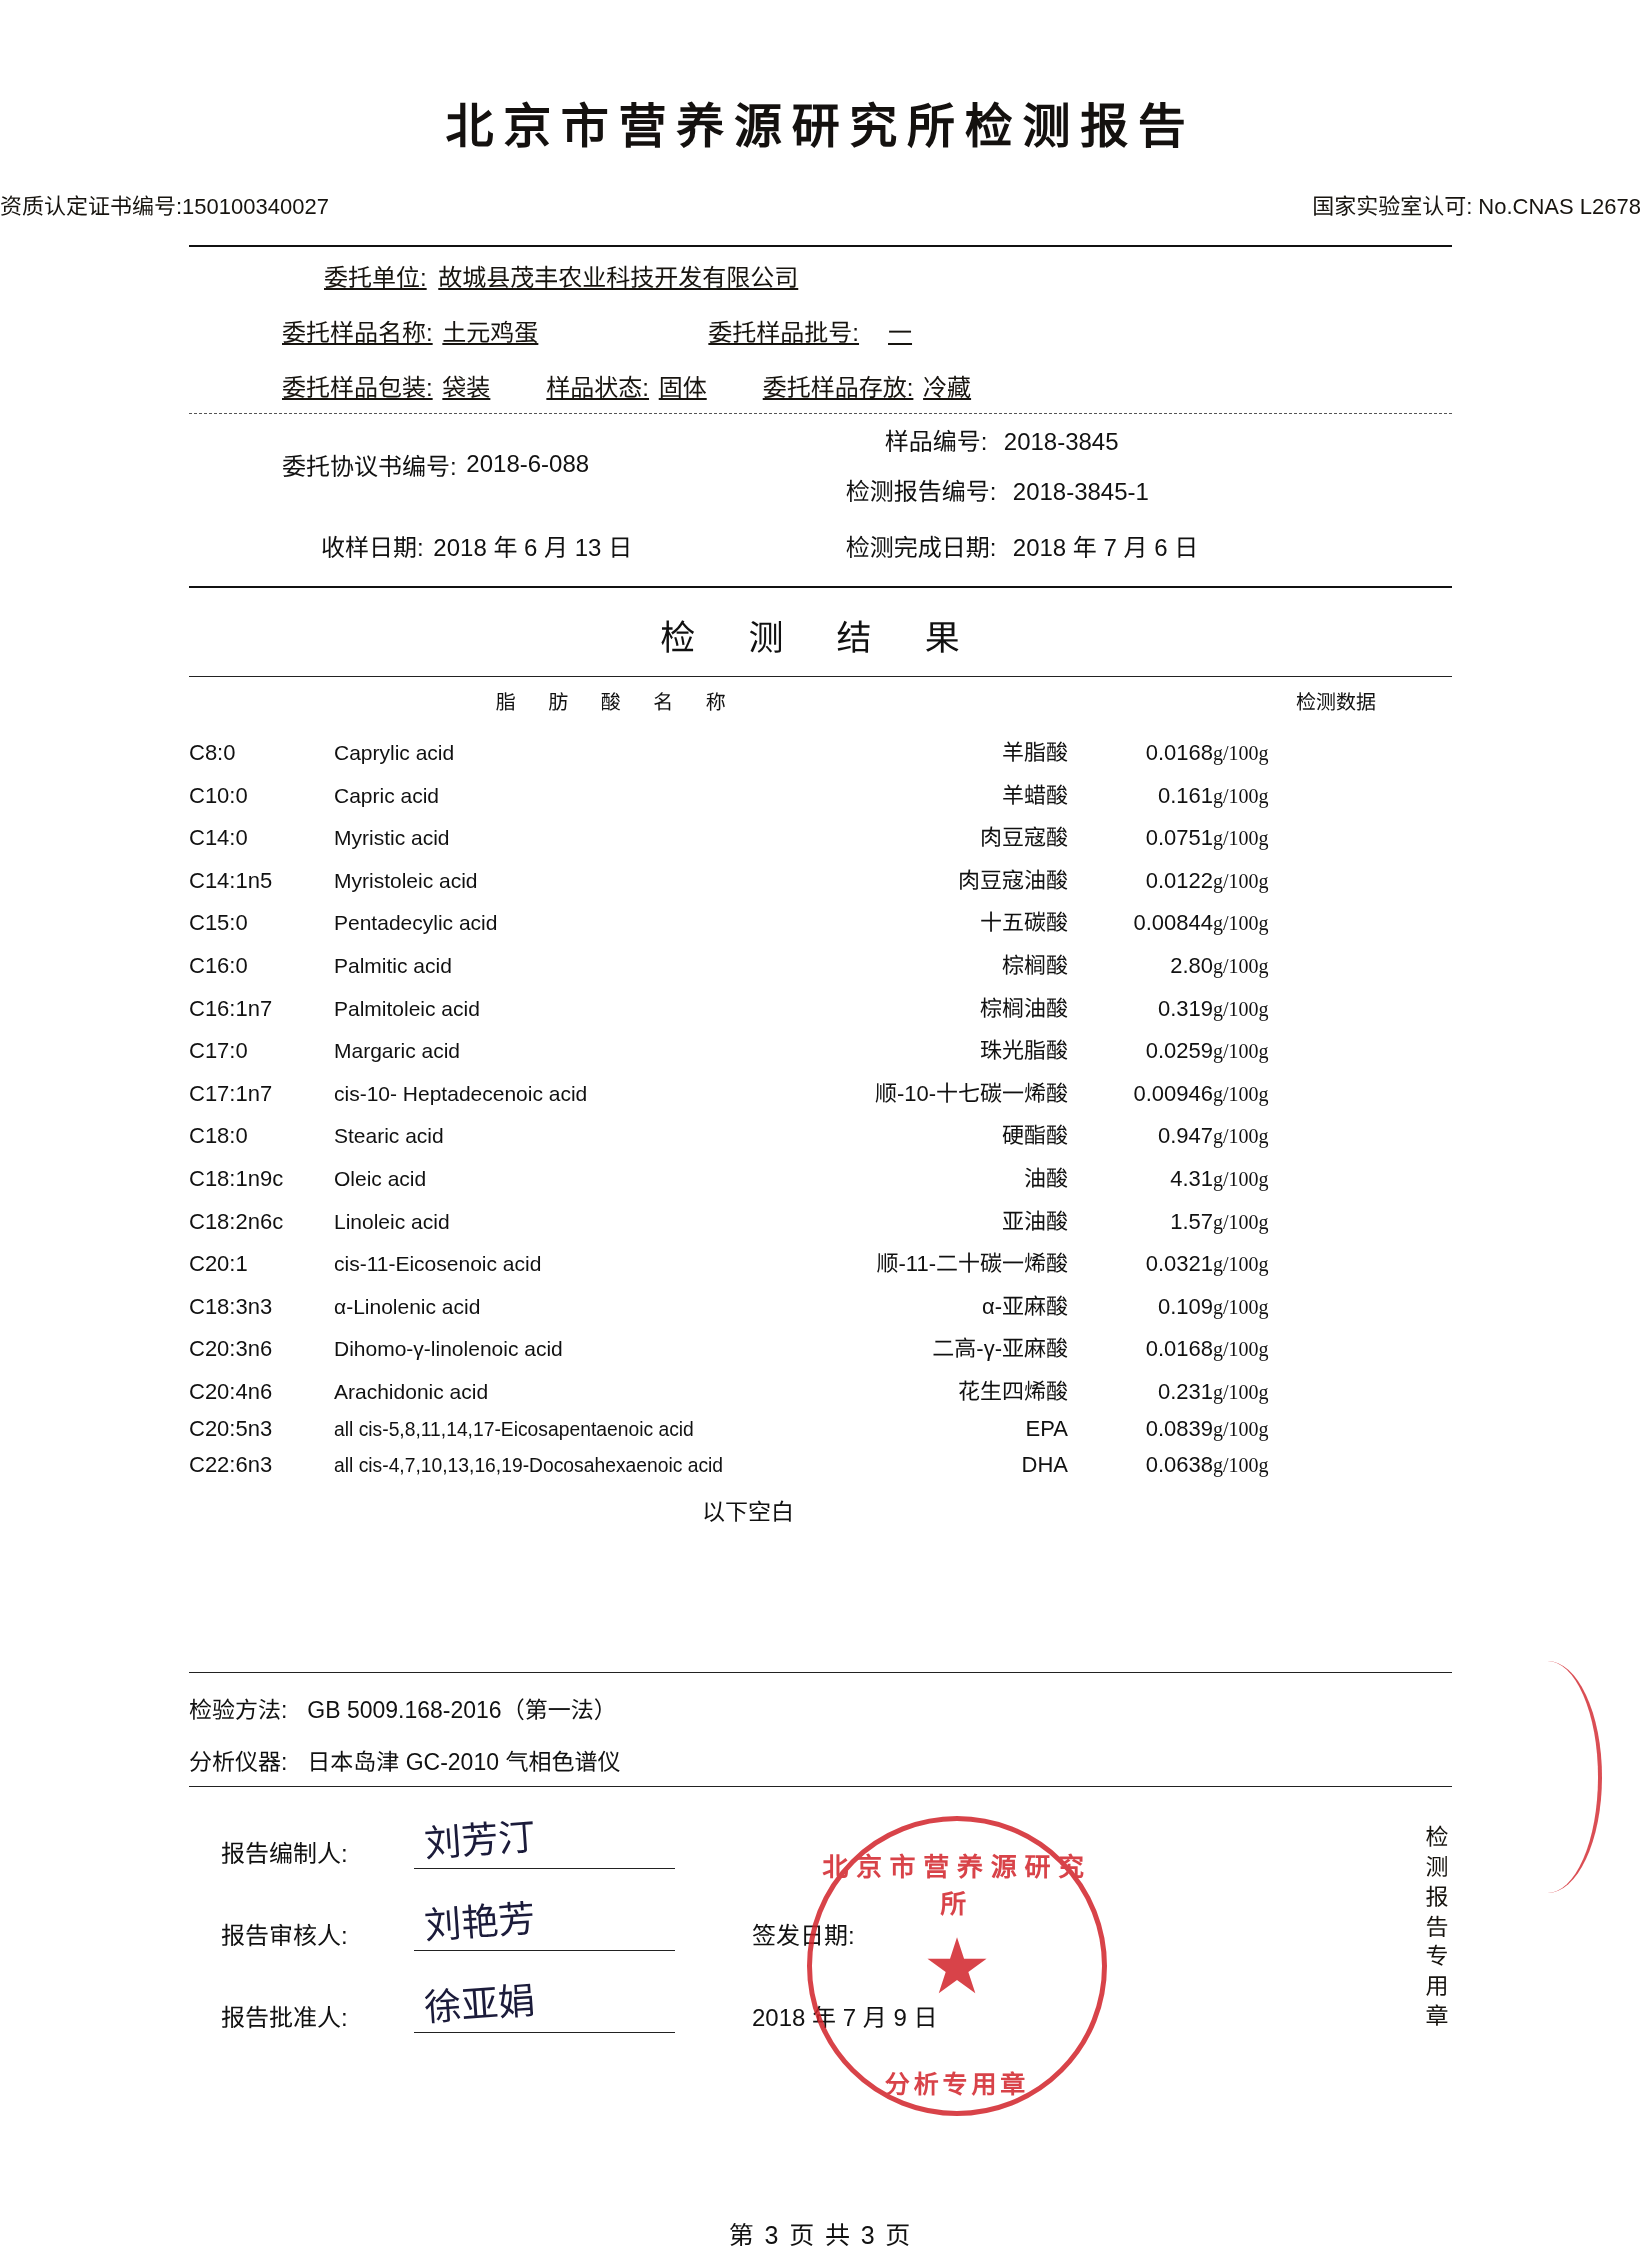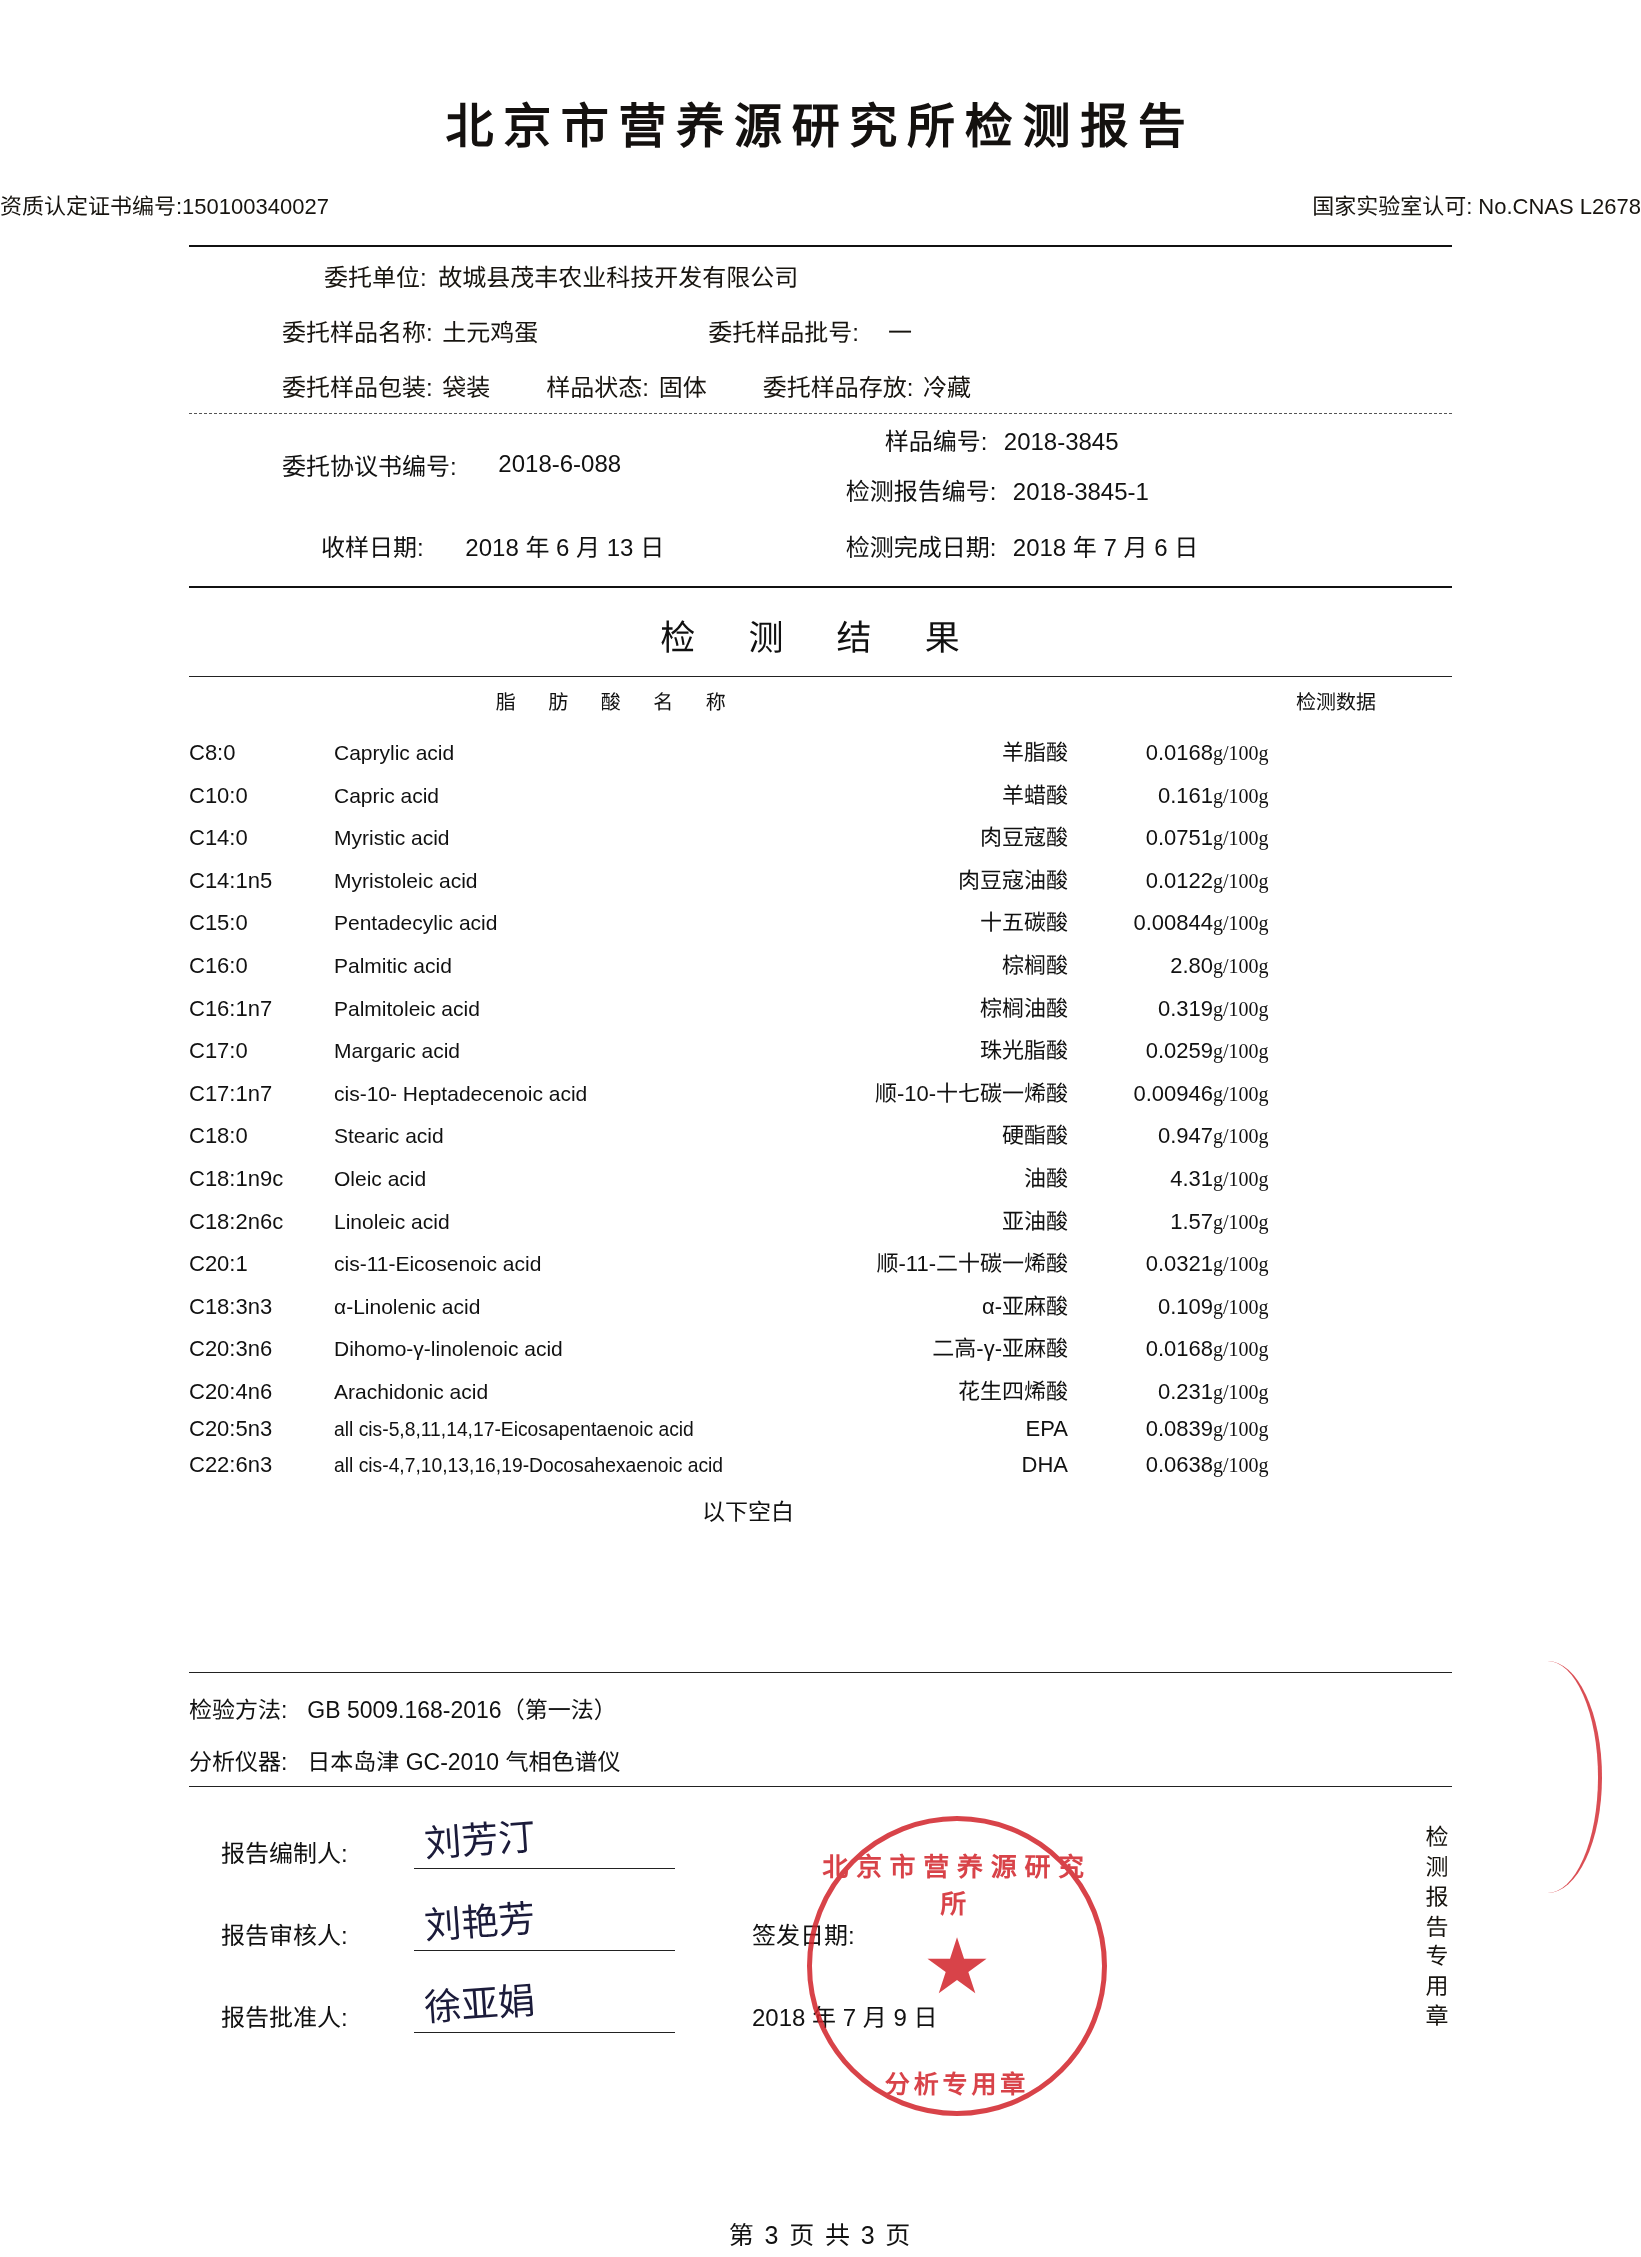--- a/index.html
+++ b/index.html
@@ -50,20 +50,21 @@
   }
   .rule-dashed {
     border-top: 1.9px dashed #555;
     margin: 0 189px;
   }
   
   .info {
     margin: 0 189px;
     font-size: 24px;
     color: #17140f;
+    text-decoration: underline;
   }
   .info-row {
     display: flex;
     align-items: baseline;
     padding: 10.6px 0 9.7px 0;
   }
   .info-row .lbl { white-space: nowrap; }
   .info-row .val { white-space: nowrap; }
   .indent-1 { padding-left: 135px; }
   .indent-2 { padding-left: 93px; }
@@ -74,21 +75,20 @@
     display: flex;
     margin: 0 189px;
     font-size: 24px;
   }
   .two-col .left {
     width: 52%;
     display: flex;
     align-items: center;
     padding-left: 93px;
     box-sizing: border-box;
-    gap: 32px;
   }
   .two-col .right {
     flex: 1;
   }
   .two-col .right div { padding: 7.7px 0; }
   
   .result-title {
     text-align: center;
     font-family: "DejaVu Serif", "Liberation Serif", serif;
     font-weight: normal;

